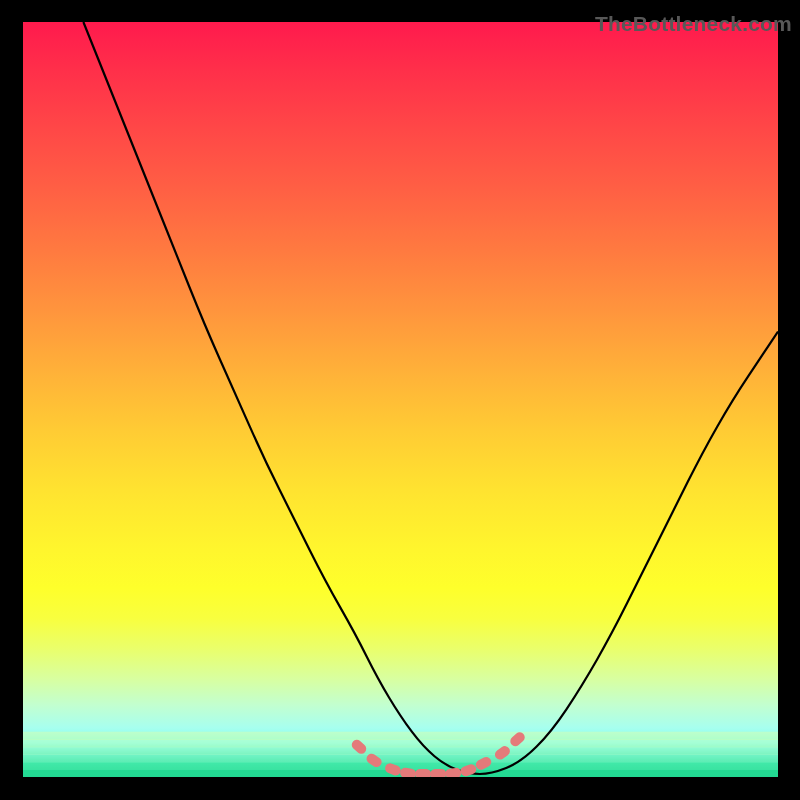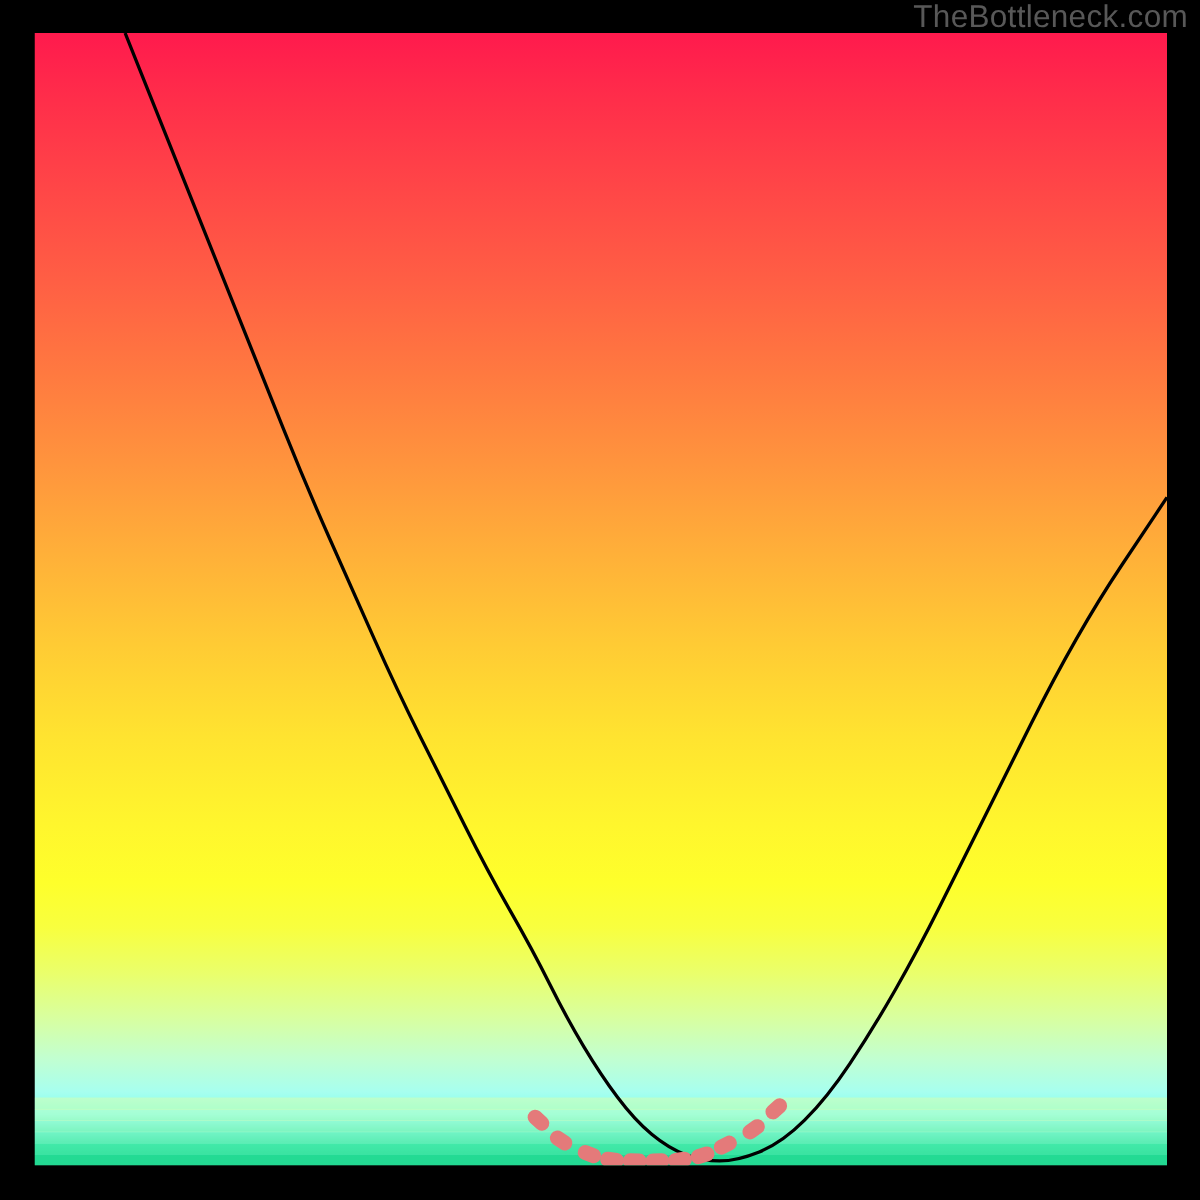--- a/index.html
+++ b/index.html
@@ -46,25 +46,25 @@
       #20d98e 99%,
       #1fd58b 100%
     );
   }
   svg.plot {
     position: absolute;
     inset: 0;
   }
   .watermark {
     position: absolute;
-    top: 0;
+    top: 12px;
     right: 8px;
     color: #585858;
     font-size: 21px;
-    font-weight: 400;
+    font-weight: 700;
     letter-spacing: 0.2px;
     user-select: none;
   }
 </style>
 </head>
 <body>
 
 <div class="frame">
   <div class="gradient"></div>
   <svg class="plot" viewBox="0 0 755 755" preserveAspectRatio="none">

